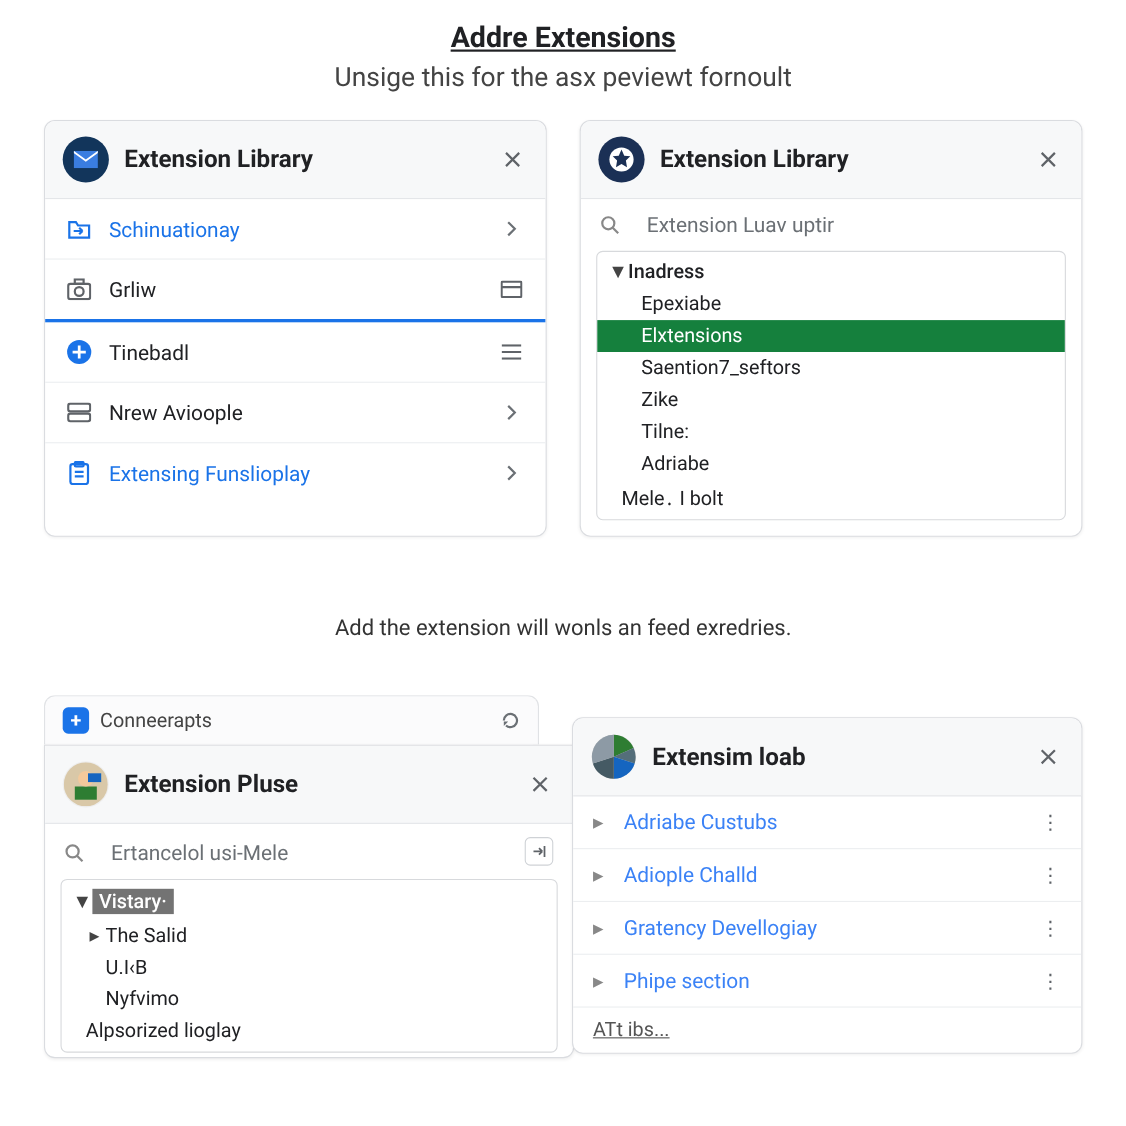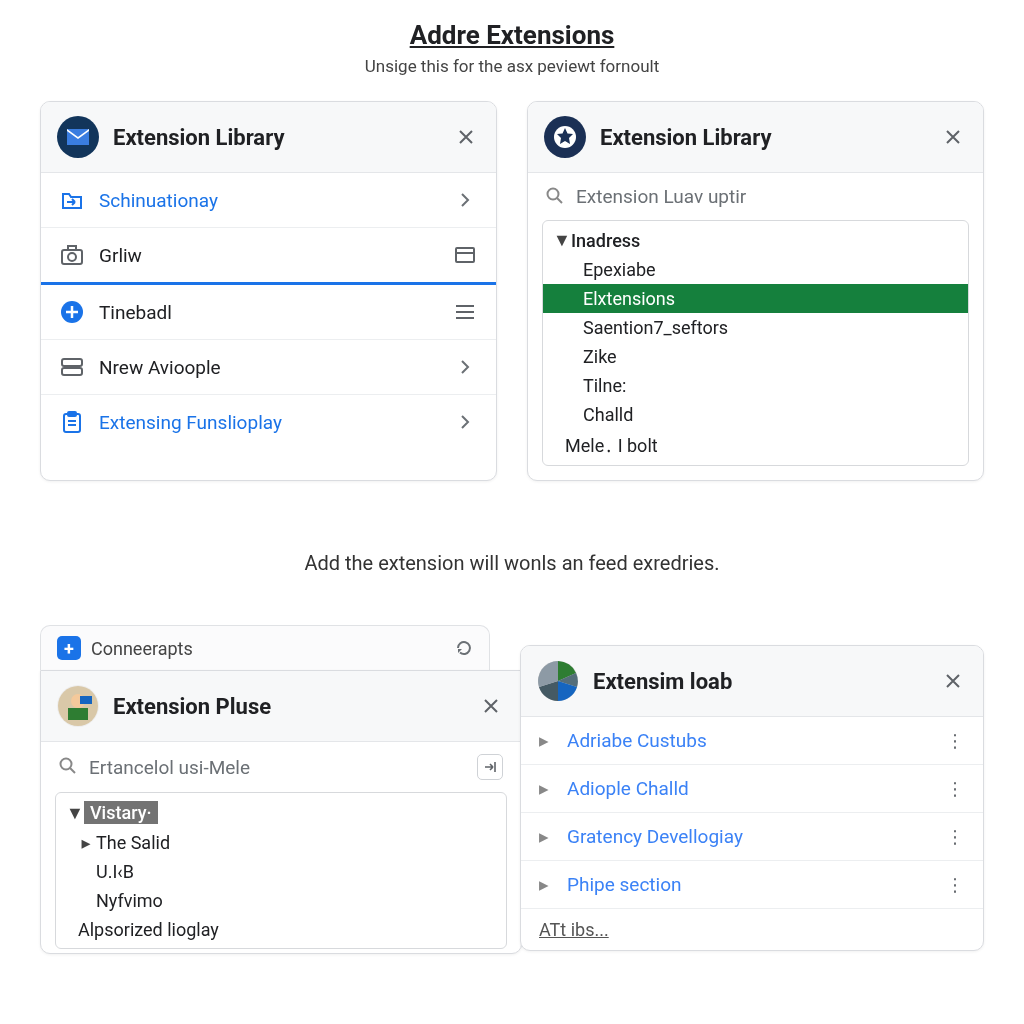--- a/index.html
+++ b/index.html
@@ -18,21 +18,21 @@
     text-align: center;
     margin-bottom: 25px;
   }
   .header h1 {
     font-size: 26px;
     font-weight: 700;
     margin-bottom: 6px;
     text-decoration: underline;
   }
   .header .subtitle {
-    font-size: 17px;
+    font-size: 24px;
     color: #444;
   }
   .row {
     display: flex;
     gap: 30px;
     justify-content: center;
   }
   .panel {
     width: 482px;
     border: 1px solid #dadce0;
@@ -88,25 +88,25 @@
   .list-row .row-right {
     color: #6b7075;
     display: flex; align-items: center; justify-content: center;
     width: 26px; height: 26px;
   }
   .link-blue { color: #1a73e8; }
   .active-underline { border-bottom: 3px solid #1a73e8; }
   
   .search-line {
     display: flex;
-    align-items: center;
+    align-items: flex-end;
     padding: 12px 18px;
     color: #6b7075;
     font-size: 19px;
-    gap: 10px;
+    gap: 22px;
   }
   .search-line .search-icon { width: 20px; height: 20px; color: #6b7075; }
   
   .tree {
     border: 1px solid #d7d9dc;
     border-radius: 6px;
     margin: 0 14px 14px 14px;
     background: #fff;
     padding: 4px 0;
   }
@@ -341,21 +341,21 @@
         <div class="tree-node depth-1">
           <span class="txt">Saention7_seftors</span>
         </div>
         <div class="tree-node depth-1">
           <span class="txt">Zike</span>
         </div>
         <div class="tree-node depth-1">
           <span class="txt">Tilne:</span>
         </div>
         <div class="tree-node depth-1">
-          <span class="txt">Challd</span>
+          <span class="txt">Adriabe</span>
         </div>
         <div class="tree-node plain-0">
           <span class="txt">Mele․ I bolt</span>
         </div>
       </div>
     </div>
 
   </div>
 
   <div class="mid-caption">Add the extension will wonls an feed exredries.</div>

